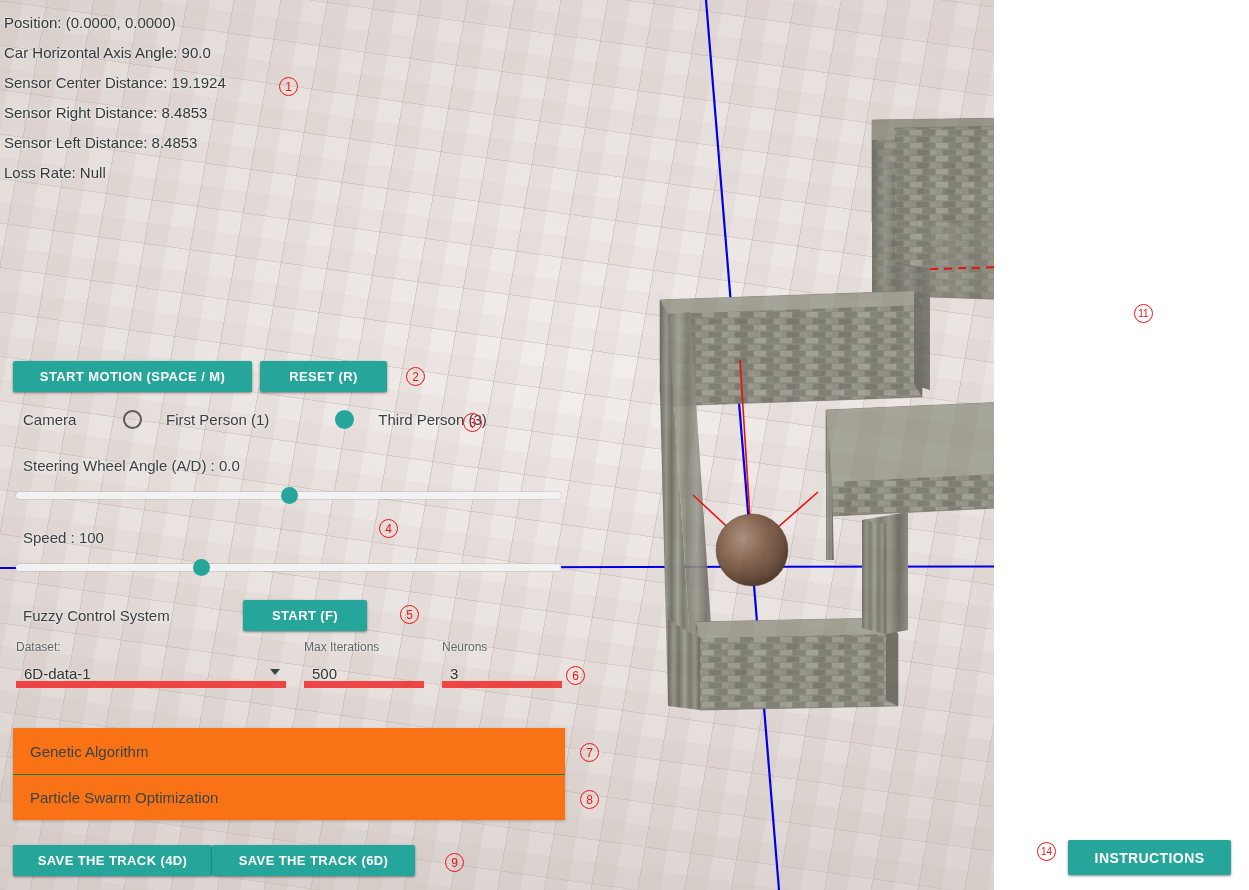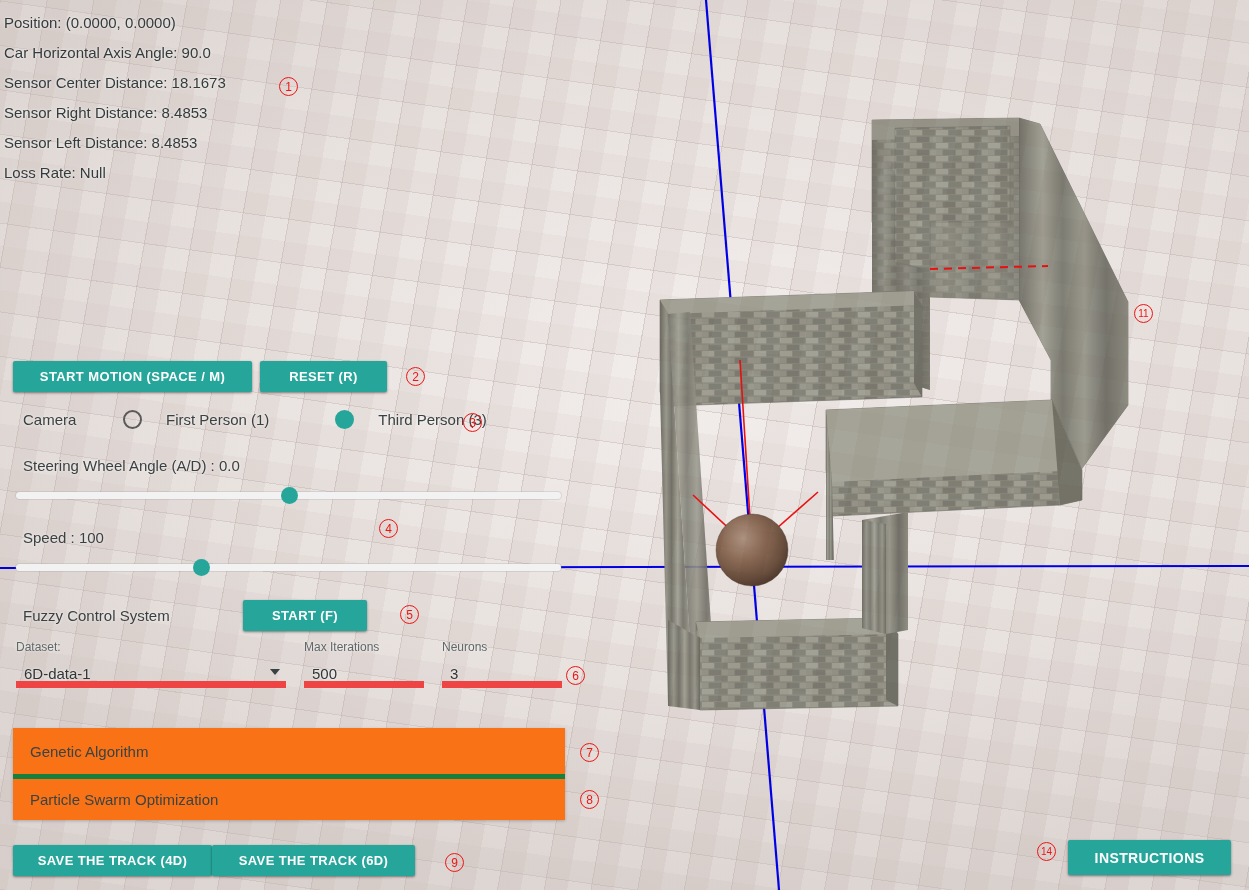--- a/index.html
+++ b/index.html
@@ -4,21 +4,21 @@
 <title>Self-Driving Car Simulator</title>
 <style>
   * { box-sizing: border-box; margin: 0; padding: 0; }
   html, body {
     width: 1249px; height: 890px;
     overflow: hidden;
     font-family: "Liberation Sans", sans-serif;
   }
   #app {
     position: relative;
-    width: 1249px; height: 890px;
+    width: 994px; height: 890px;
     background: #e8e3e0;
   }
 
   
   #scene {
     position: absolute; inset: 0;
     overflow: hidden;
     background:
       repeating-linear-gradient(100deg,
         rgba(205,193,190,.55) 0px, rgba(205,193,190,.55) 1px,
@@ -170,21 +170,21 @@
     background: #f97316;
     box-shadow: 0 1px 3px rgba(0,0,0,.22);
   }
   .algo-item {
     height: 46px;
     display: flex; align-items: center;
     padding-left: 17px;
     font-size: 15px; color: #3b4344;
     cursor: pointer;
   }
-  .algo-item + .algo-item { border-top: 5px solid #15803d; }
+  .algo-item + .algo-item { border-top: 1px solid #15803d; }
 
   
   #save-row { position: absolute; left: 13px; top: 845px; display:flex; }
   #btn-save-4d { width: 199px; }
   #btn-save-6d { width: 203px; }
 
   
   #btn-instructions {
     position: absolute; left: 1068px; top: 840px;
     width: 163px; height: 35px;
@@ -324,21 +324,21 @@
         <circle cx="752" cy="550" r="36" fill="none" stroke="#4a382c" stroke-width="0.8" opacity="0.5"></circle>
       </g>
     </svg>
   </div>
 
   <div id="hud">
 
     <div class="readout">
       <div class="line">Position: (0.0000, 0.0000)</div>
       <div class="line">Car Horizontal Axis Angle: 90.0</div>
-      <div class="line">Sensor Center Distance: 18.1673</div>
+      <div class="line">Sensor Center Distance: 19.1924</div>
       <div class="line">Sensor Right Distance: 8.4853</div>
       <div class="line">Sensor Left Distance: 8.4853</div>
       <div class="line">Loss Rate: Null</div>
     </div>
 
     <div id="motion-row">
       <button class="btn" id="btn-start-motion">START MOTION (SPACE / M)</button>
       <button class="btn" id="btn-reset">RESET (R)</button>
     </div>
 

